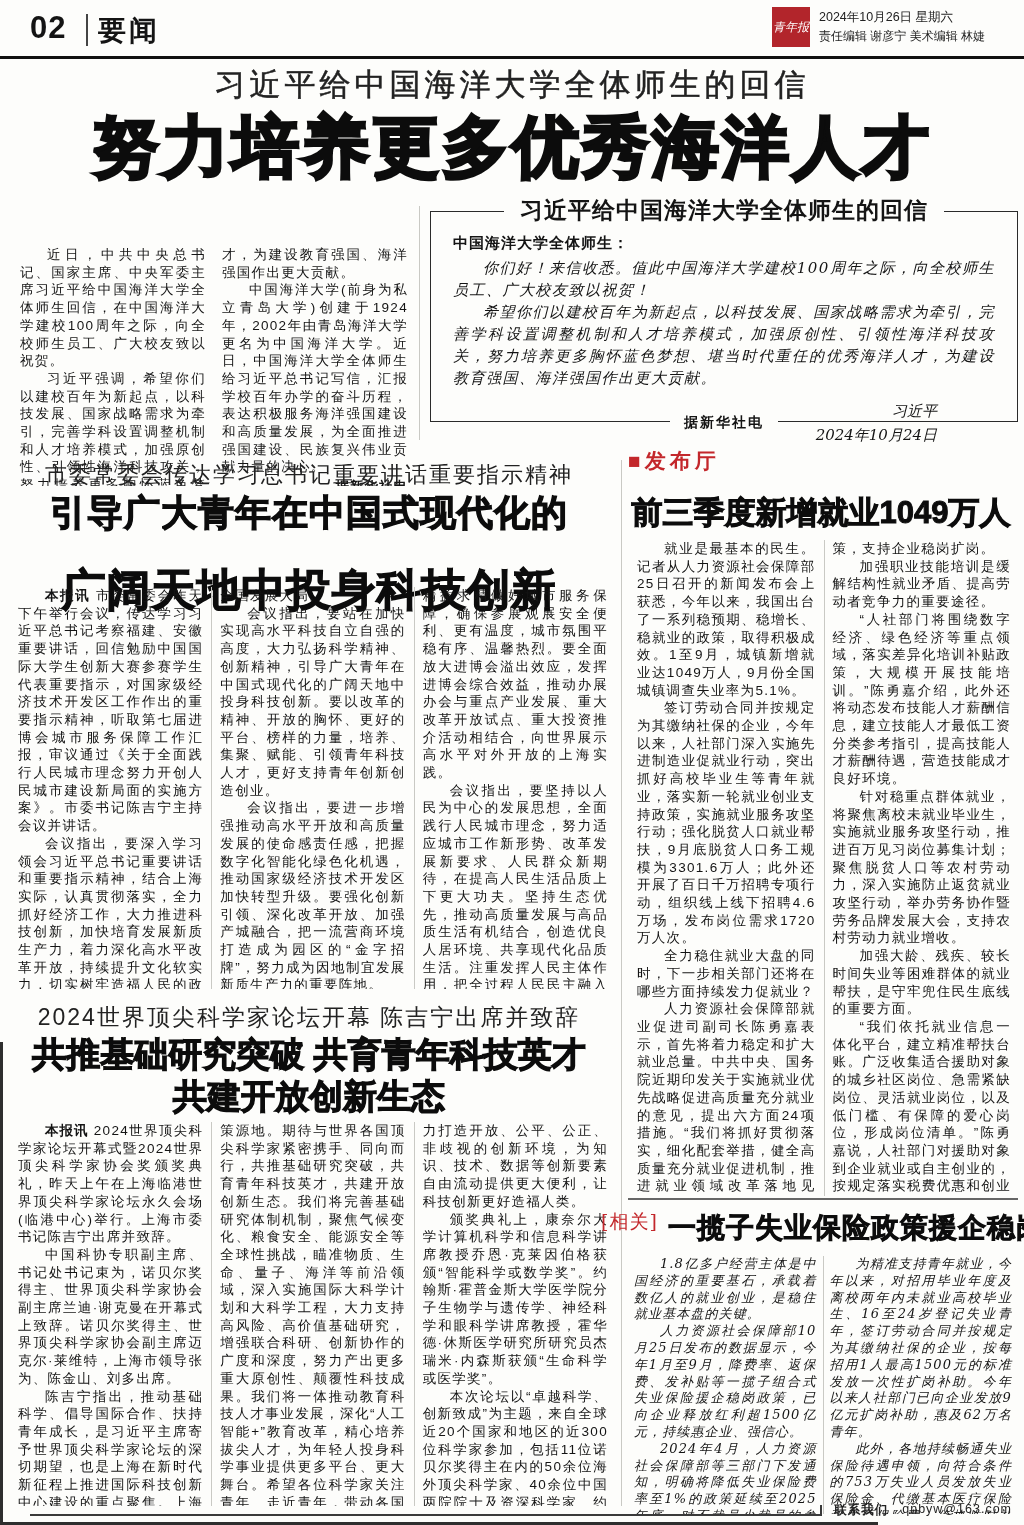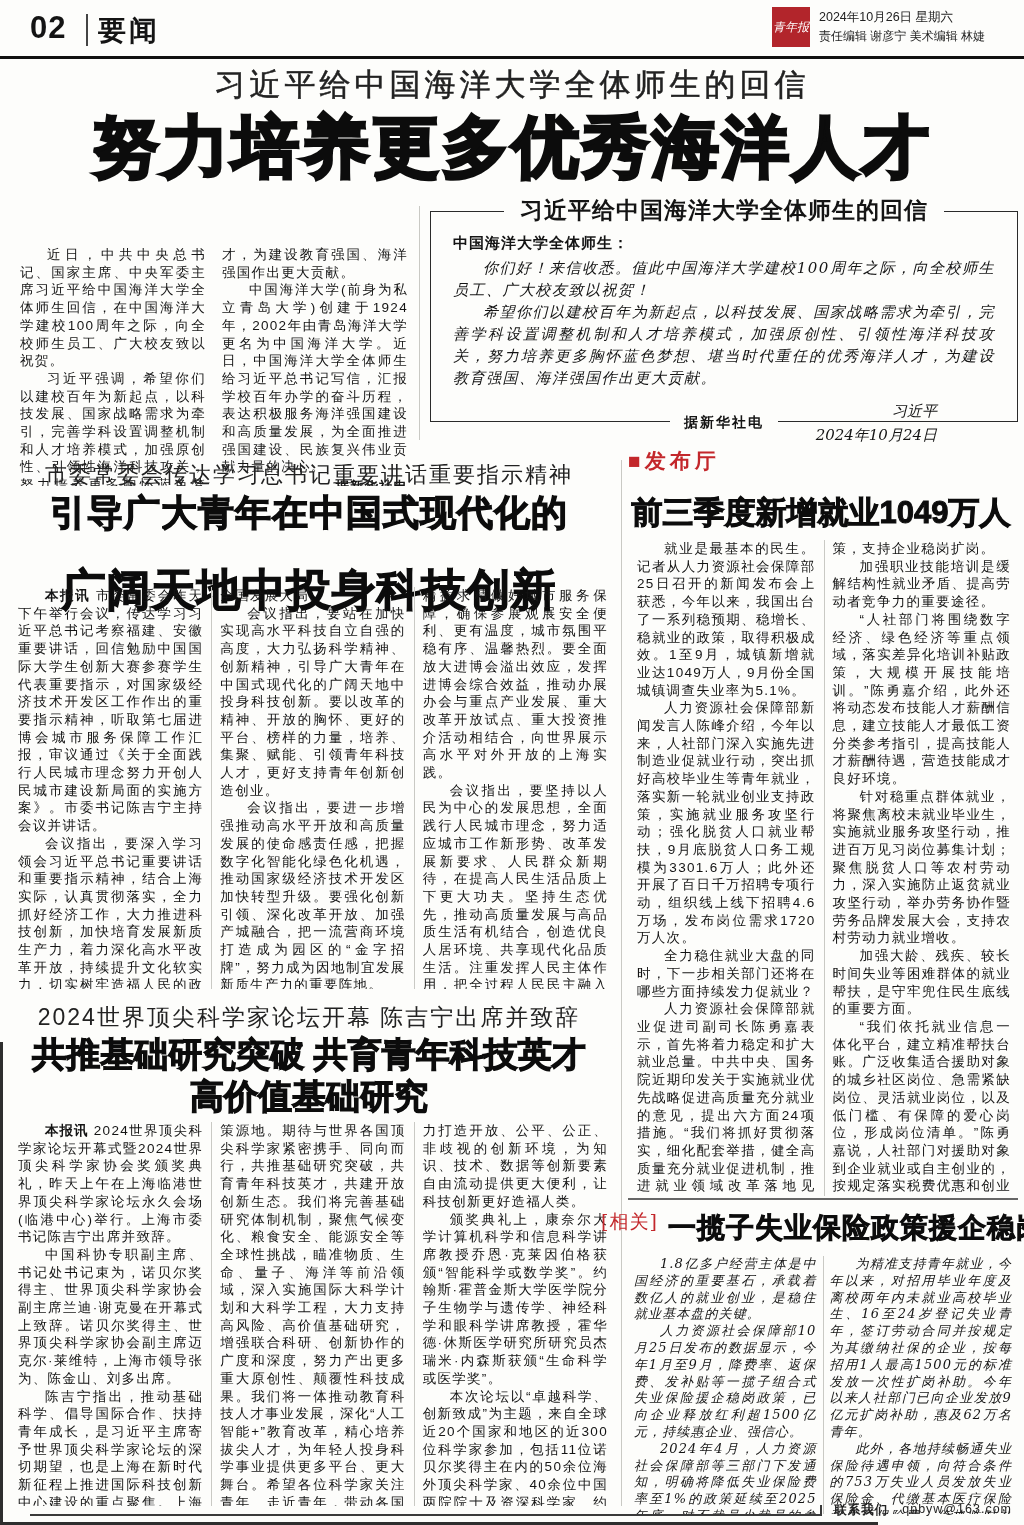--- a/index.html
+++ b/index.html
@@ -145,40 +145,40 @@
       </div>
   </div>
 
   <div class="vrule-main"></div>
 
   <div class="jobs-tag">■发布厅</div>
   <div class="headline jobs-headline">前三季度新增就业1049万人</div>
   <div class="cols body-text jobs-cols">
     <div class="col rule">
         <p class="para indent">就业是最基本的民生。记者从人力资源社会保障部25日召开的新闻发布会上获悉，今年以来，我国出台了一系列稳预期、稳增长、稳就业的政策，取得积极成效。1至9月，城镇新增就业达1049万人，9月份全国城镇调查失业率为5.1%。</p>
-        <p class="para indent">人力资源社会保障部新闻发言人陈峰介绍，今年以来，人社部门深入实施先进制造业促就业行动，突出抓好高校毕业生等青年就业，落实新一轮就业创业支持政策，实施就业服务攻坚行动；强化脱贫人口就业帮扶，9月底脱贫人口务工规模为3301.6万人；此外还开展了百日千万招聘专项行动，组织线上线下招聘4.6万场，发布岗位需求1720万人次。</p>
+        <p class="para indent">签订劳动合同并按规定为其缴纳社保的企业，今年以来，人社部门深入实施先进制造业促就业行动，突出抓好高校毕业生等青年就业，落实新一轮就业创业支持政策，实施就业服务攻坚行动；强化脱贫人口就业帮扶，9月底脱贫人口务工规模为3301.6万人；此外还开展了百日千万招聘专项行动，组织线上线下招聘4.6万场，发布岗位需求1720万人次。</p>
         <p class="para indent">全力稳住就业大盘的同时，下一步相关部门还将在哪些方面持续发力促就业？</p>
         <p class="para indent">人力资源社会保障部就业促进司副司长陈勇嘉表示，首先将着力稳定和扩大就业总量。中共中央、国务院近期印发关于实施就业优先战略促进高质量充分就业的意见，提出六方面24项措施。“我们将抓好贯彻落实，细化配套举措，健全高质量充分就业促进机制，推进就业领域改革落地见效。”陈勇嘉说。</p>
       </div>
     <div class="col">
       <div>
           <p class="para">策，支持企业稳岗扩岗。</p>
           <p class="para indent">加强职业技能培训是缓解结构性就业矛盾、提高劳动者竞争力的重要途径。</p>
           <p class="para indent">“人社部门将围绕数字经济、绿色经济等重点领域，落实差异化培训补贴政策，大规模开展技能培训。”陈勇嘉介绍，此外还将动态发布技能人才薪酬信息，建立技能人才最低工资分类参考指引，提高技能人才薪酬待遇，营造技能成才良好环境。</p>
           <p class="para indent">针对稳重点群体就业，将聚焦离校未就业毕业生，实施就业服务攻坚行动，推进百万见习岗位募集计划；聚焦脱贫人口等农村劳动力，深入实施防止返贫就业攻坚行动，举办劳务协作暨劳务品牌发展大会，支持农村劳动力就业增收。</p>
           <p class="para indent">加强大龄、残疾、较长时间失业等困难群体的就业帮扶，是守牢兜住民生底线的重要方面。</p>
           <p class="para indent">“我们依托就业信息一体化平台，建立精准帮扶台账。广泛收集适合援助对象的城乡社区岗位、急需紧缺岗位、灵活就业岗位，以及低门槛、有保障的爱心岗位，形成岗位清单。”陈勇嘉说，人社部门对援助对象到企业就业或自主创业的，按规定落实税费优惠和创业担保贷款。对援助对象到企业就业、灵活就业的给予社保补贴，对参加培训的给予职业培训补贴，对无法通过市场化渠道就业的通过公益性岗位兜底安置，并给予岗位补贴。</p>
         </div>
 
     </div>
   </div>
 
   <div class="kicker forum-kicker">2024世界顶尖科学家论坛开幕  陈吉宁出席并致辞</div>
   <div class="headline forum-headline1">共推基础研究突破  共育青年科技英才</div>
-  <div class="headline forum-headline2">高价值基础研究</div>
+  <div class="headline forum-headline2">共建开放创新生态</div>
   <div class="cols body-text forum-cols">
     <div class="col rule">
         <p class="para indent"><b>本报讯</b> 2024世界顶尖科学家论坛开幕式暨2024世界顶尖科学家协会奖颁奖典礼，昨天上午在上海临港世界顶尖科学家论坛永久会场(临港中心)举行。上海市委书记陈吉宁出席并致辞。</p>
         <p class="para indent">中国科协专职副主席、书记处书记束为，诺贝尔奖得主、世界顶尖科学家协会副主席兰迪·谢克曼在开幕式上致辞。诺贝尔奖得主、世界顶尖科学家协会副主席迈克尔·莱维特，上海市领导张为、陈金山、刘多出席。</p>
         <p class="para indent">陈吉宁指出，推动基础科学、倡导国际合作、扶持青年成长，是习近平主席寄予世界顶尖科学家论坛的深切期望，也是上海在新时代新征程上推进国际科技创新中心建设的重点聚焦。上海将始终坚持以科技创新为引领、以强化科技创新策源功能为主线，全面构建开放包容的创新生态，全力打造世界科学</p>
       </div>
     <div class="col rule">
         <p class="para">策源地。期待与世界各国顶尖科学家紧密携手、同向而行，共推基础研究突破，共育青年科技英才，共建开放创新生态。我们将完善基础研究体制机制，聚焦气候变化、粮食安全、能源安全等全球性挑战，瞄准物质、生命、量子、海洋等前沿领域，深入实施国际大科学计划和大科学工程，大力支持高风险、高价值基础研究，增强联合科研、创新协作的广度和深度，努力产出更多重大原创性、颠覆性科技成果。我们将一体推动教育科技人才事业发展，深化“人工智能+”教育改革，精心培养拔尖人才，为年轻人投身科学事业提供更多平台、更大舞台。希望各位科学家关注青年、走近青年，带动各国青年关注上海、走进上海。我们将深入践行构建人类命运共同体理念，积极融入全球创新网络，促进国际科技交流交往，助</p>
       </div>
     <div class="col">

